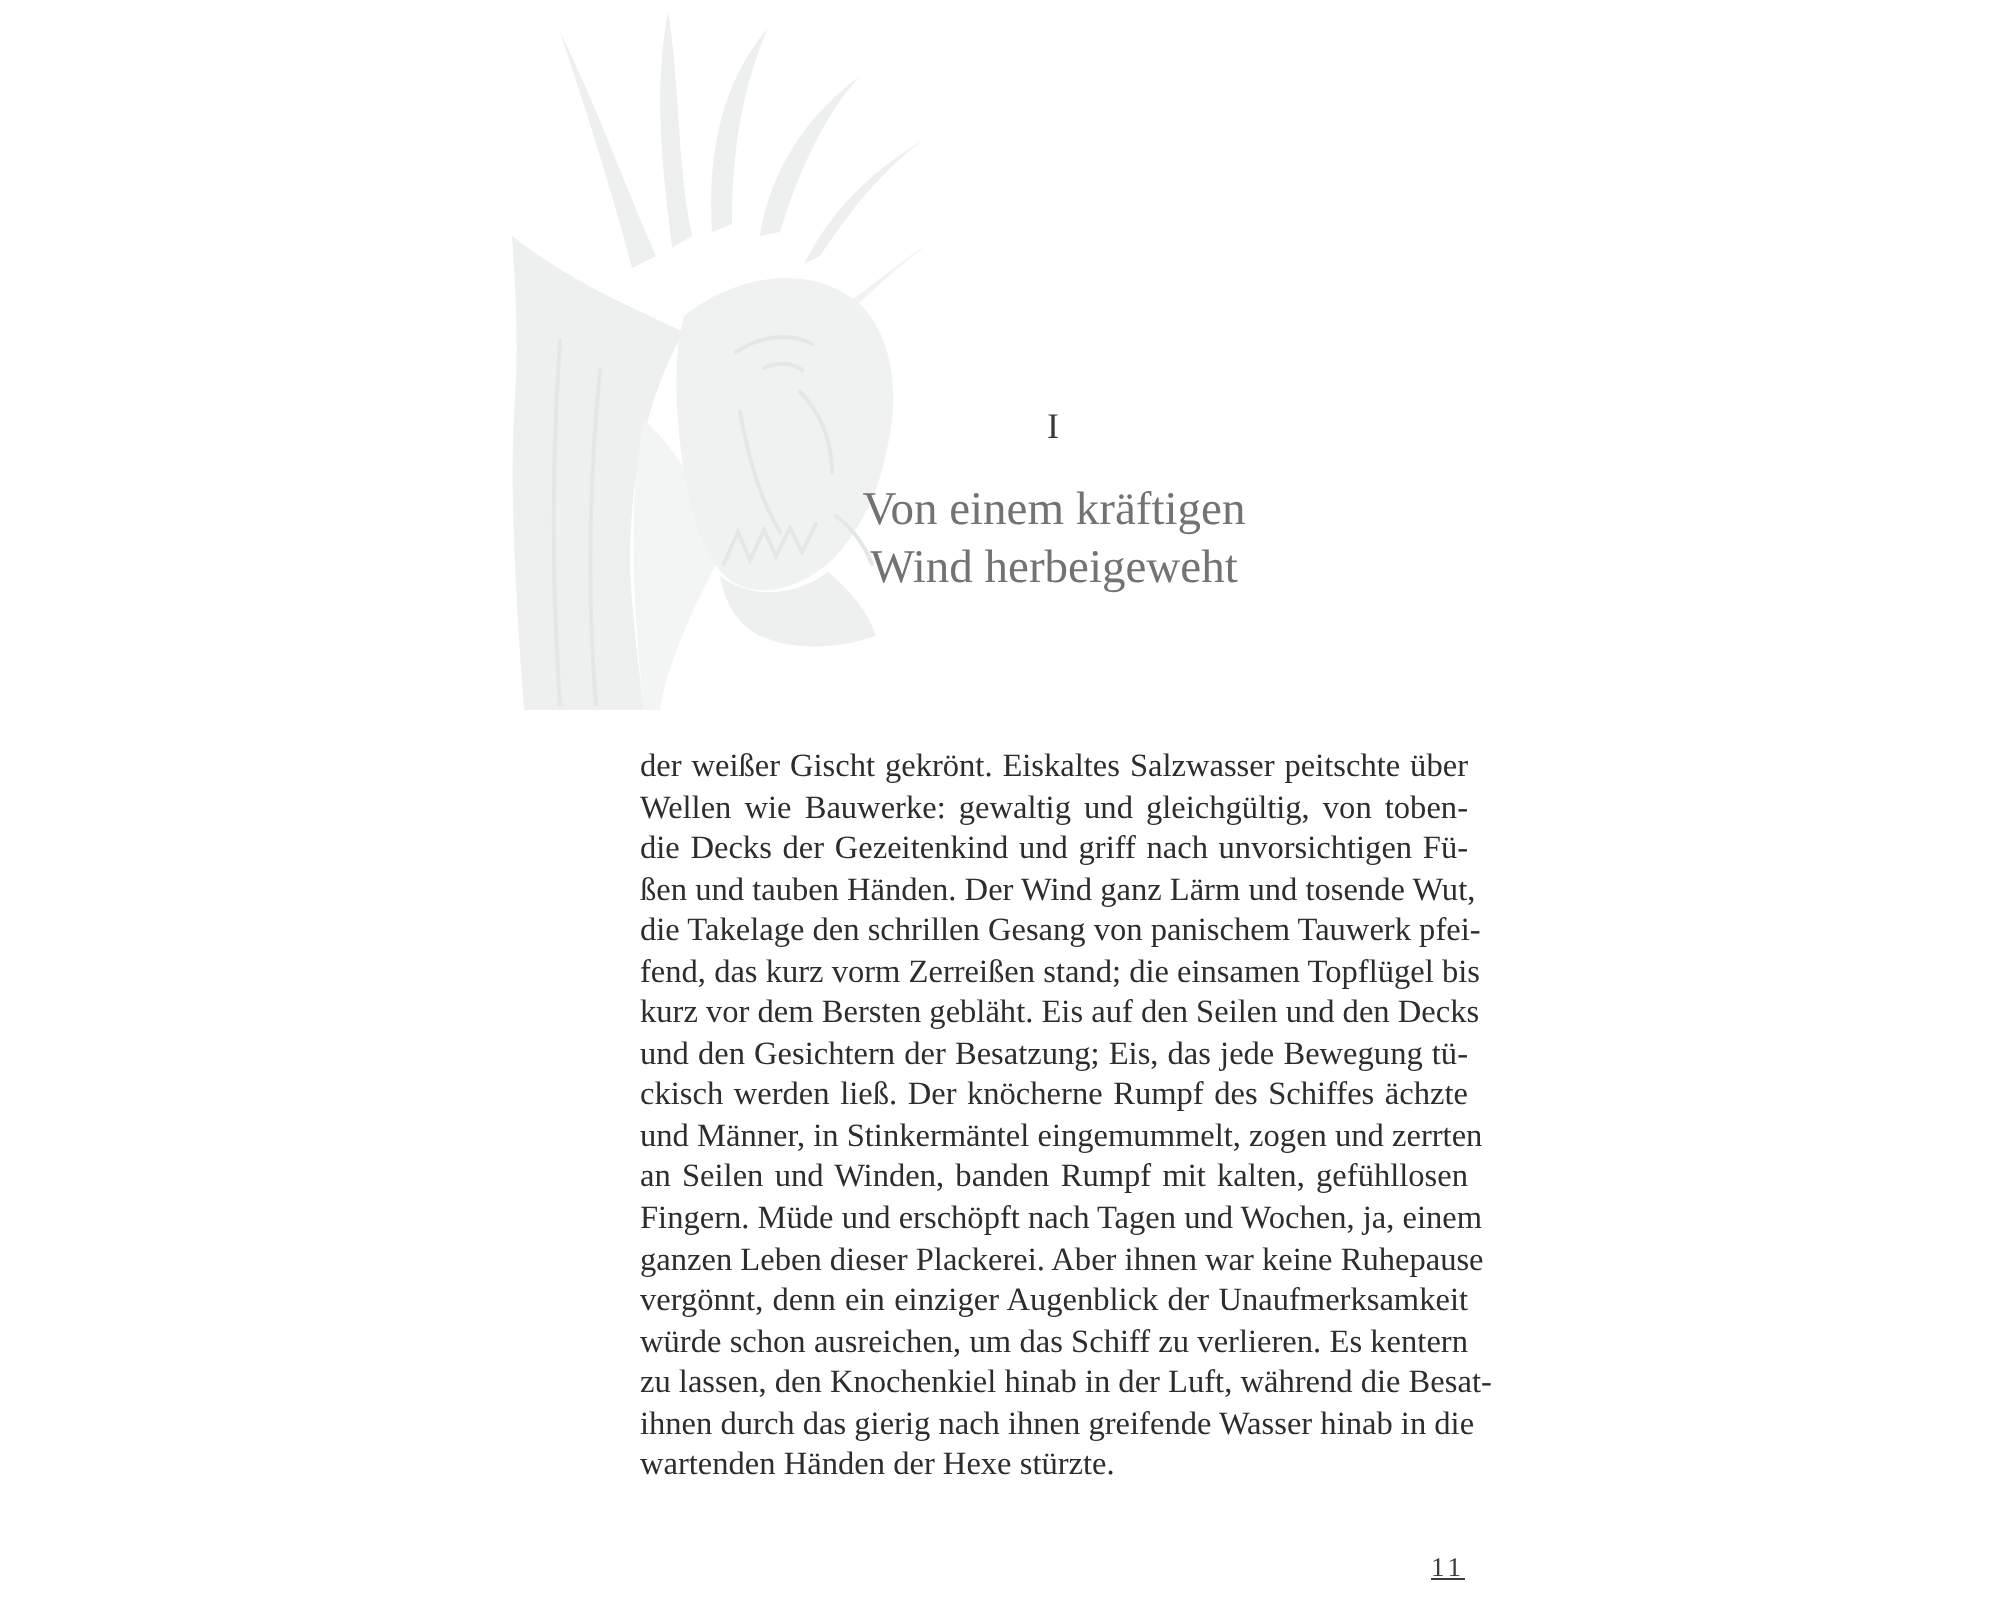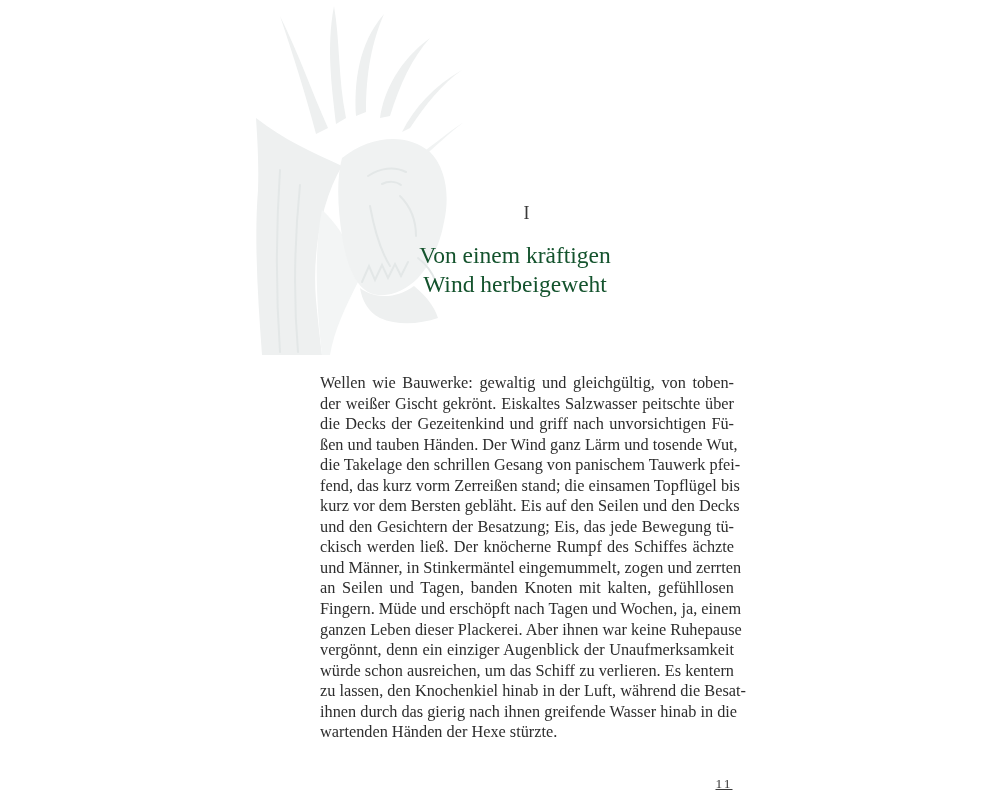--- a/index.html
+++ b/index.html
@@ -29,27 +29,27 @@
     left: 320px;
     top: 203px;
     width: 414px;
     text-align: center;
     font-size: 18px;
     letter-spacing: 1px;
     color: #3a3a3a;
   }
   .chapter-title {
     position: absolute;
-    left: 288px;
+    left: 300px;
     top: 241px;
     width: 454px;
     text-align: center;
     font-size: 23.5px;
     line-height: 28.5px;
-    color: #14532d;
+    color: #737373;
   }
   .body-text {
     position: absolute;
     left: 320px;
     top: 373px;
     width: 414px;
     font-size: 16.3px;
     color: #2d2d2d;
   }
   .body-text .line {
@@ -118,31 +118,31 @@
   </svg>
 
   <div class="chapter-number">I</div>
 
   <div class="chapter-title">
     <div>Von einem kräftigen</div>
     <div>Wind herbeigeweht</div>
   </div>
 
   <div class="body-text">
+      <div class="line"><span>der weißer Gischt gekrönt. Eiskaltes Salzwasser peitschte über</span></div>
       <div class="line"><span>Wellen wie Bauwerke: gewaltig und gleichgültig, von toben-</span></div>
-      <div class="line"><span>der weißer Gischt gekrönt. Eiskaltes Salzwasser peitschte über</span></div>
       <div class="line"><span>die Decks der </span><span class="em">Gezeitenkind</span><span> und griff nach unvorsichtigen Fü-</span></div>
       <div class="line"><span>ßen und tauben Händen. Der Wind ganz Lärm und tosende Wut,</span></div>
       <div class="line"><span>die Takelage den schrillen Gesang von panischem Tauwerk pfei-</span></div>
       <div class="line"><span>fend, das kurz vorm Zerreißen stand; die einsamen Topflügel bis</span></div>
       <div class="line"><span>kurz vor dem Bersten gebläht. Eis auf den Seilen und den Decks</span></div>
       <div class="line"><span>und den Gesichtern der Besatzung; Eis, das jede Bewegung tü-</span></div>
       <div class="line"><span>ckisch werden ließ. Der knöcherne Rumpf des Schiffes ächzte</span></div>
       <div class="line"><span>und Männer, in Stinkermäntel eingemummelt, zogen und zerrten</span></div>
-      <div class="line"><span>an Seilen und Tagen, banden Knoten mit kalten, gefühllosen</span></div>
+      <div class="line"><span>an Seilen und Winden, banden Rumpf mit kalten, gefühllosen</span></div>
       <div class="line"><span>Fingern. Müde und erschöpft nach Tagen und Wochen, ja, einem</span></div>
       <div class="line"><span>ganzen Leben dieser Plackerei. Aber ihnen war keine Ruhepause</span></div>
       <div class="line"><span>vergönnt, denn ein einziger Augenblick der Unaufmerksamkeit</span></div>
       <div class="line"><span>würde schon ausreichen, um das Schiff zu verlieren. Es kentern</span></div>
       <div class="line"><span>zu lassen, den Knochenkiel hinab in der Luft, während die Besat-</span></div>
       <div class="line"><span>ihnen durch das gierig nach ihnen greifende Wasser hinab in die</span></div>
       <div class="line last"><span>wartenden Händen der Hexe stürzte.</span></div>
     </div>
 
   <div class="page-number">11</div>

